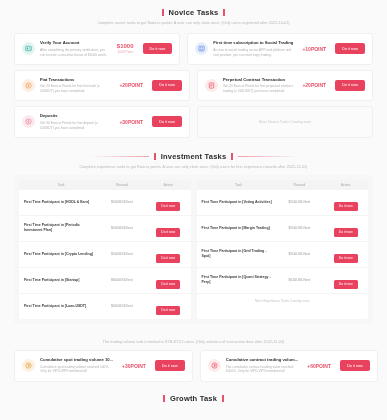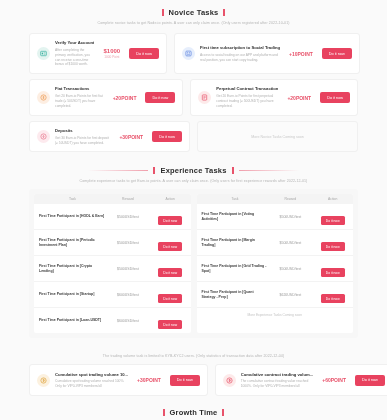--- a/index.html
+++ b/index.html
@@ -3,21 +3,21 @@
 <meta charset="utf-8">
 <style>
   * { box-sizing: border-box; margin: 0; padding: 0; }
   html, body {
     width: 387px; height: 420px;
     background: #fafafa;
     font-family: "Liberation Sans", sans-serif;
     color: #2b2b2b;
     overflow: hidden;
   }
-  .page { width: 387px; height: 420px; position: relative; padding: 0 29px; }
+  .page { width: 387px; height: 420px; position: relative; padding: 0 14px; }
 
   
   .section-head {
     display: flex; align-items: center; justify-content: center;
     gap: 5px; width: 100%;
   }
   .section-head .bar {
     width: 2px; height: 7px; background: #e8536b; display: block;
   }
   .section-head .rule {
@@ -248,21 +248,21 @@
       <button class="btn">Do it now</button>
     </div>
 
     <div class="card empty">More Novice Tasks Coming soon</div>
   </div>
 
   <div class="sp-14"></div>
   <div class="section-head">
     <span class="rule"></span>
     <span class="bar"></span>
-    <span class="section-title">Experience Tasks</span>
+    <span class="section-title">Investment Tasks</span>
     <span class="bar"></span>
     <span class="rule right"></span>
   </div>
   <div class="section-sub">Complete experience tasks to get Earn.io points. A user can only claim once. (Only users for first experience rewards after 2022-12-01)</div>
 
   <div class="sp-6"></div>
 
   <div class="xp-wrap">
 
     <div class="xp-tbl">
@@ -365,17 +365,17 @@
       <div class="reward">
         <div class="pts">+60POINT</div>
       </div>
       <button class="btn">Do it now</button>
     </div>
   </div>
 
   <div class="sp-12"></div>
   <div class="section-head">
     <span class="bar"></span>
-    <span class="section-title">Growth Time</span>
+    <span class="section-title">Growth Task</span>
     <span class="bar"></span>
   </div>
 
 </div>
 
 </body></html>

